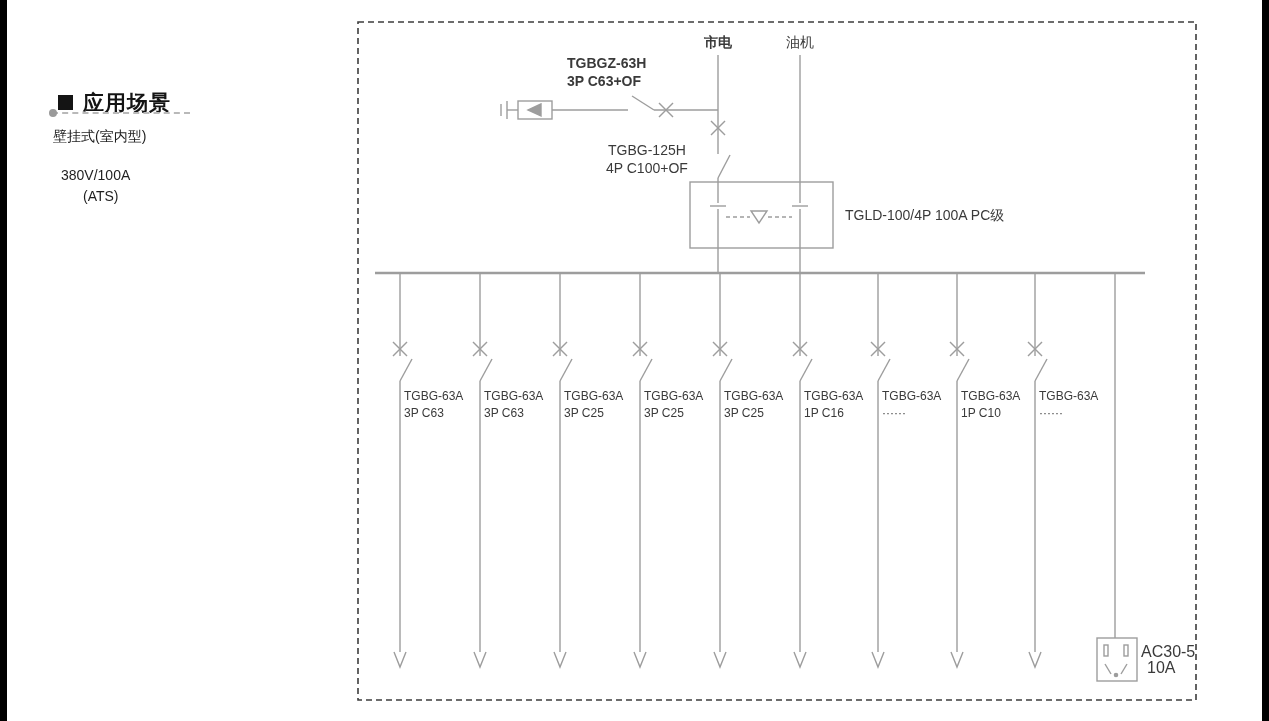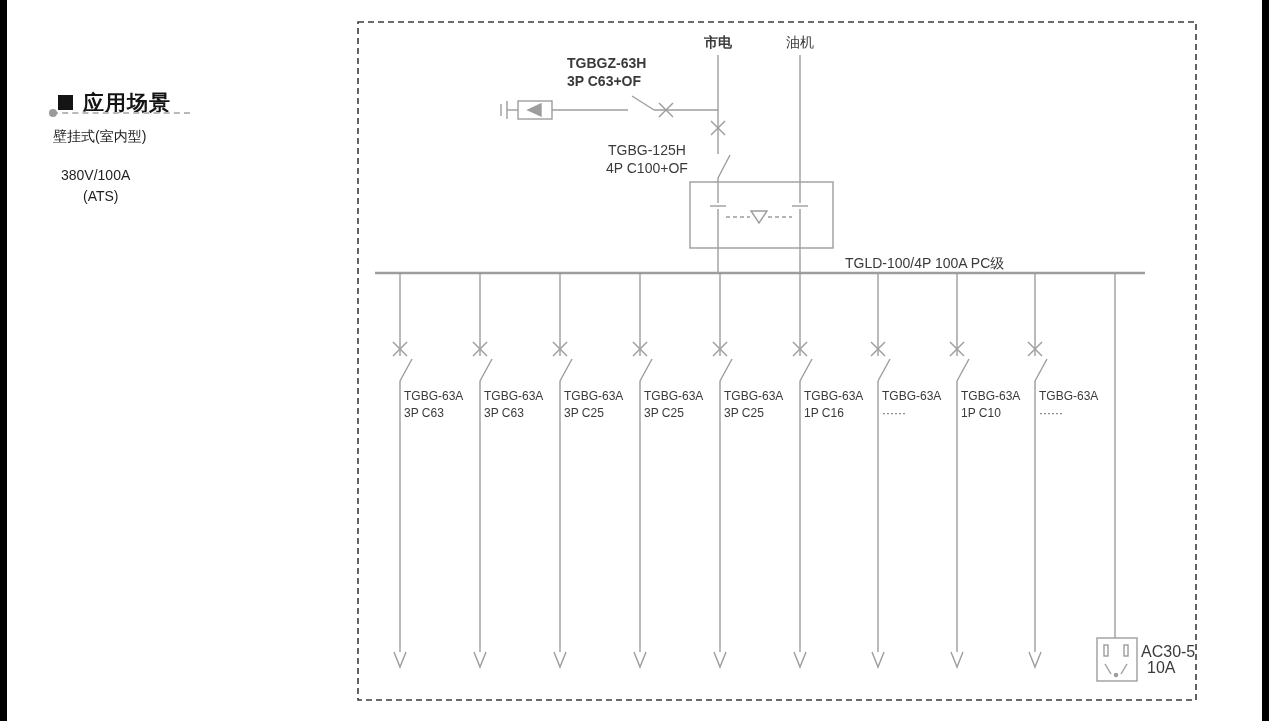--- a/index.html
+++ b/index.html
@@ -182,21 +182,21 @@
   <div class="diagram-label" style="left:567px; top:54px;font-weight:bold;">
     <div>TGBGZ-63H</div>
     <div>3P C63+OF</div>
   </div>
 
   <div class="diagram-label" style="left:606px; top:141px;text-align:center;">
     <div>TGBG-125H</div>
     <div>4P C100+OF</div>
   </div>
 
-  <div class="diagram-label" style="left:845px; top:206px;margin-top:48px;">TGLD-100/4P 100A PC级</div>
+  <div class="diagram-label" style="left:845px; top:206px;">TGLD-100/4P 100A PC级</div>
 
   <div id="feeder-labels">
       <div class="feeder-label" style="left: 404px;">
         <div>TGBG-63A</div>
         <div>3P C63</div>
       </div>
       <div class="feeder-label" style="left: 484px;">
         <div>TGBG-63A</div>
         <div>3P C63</div>
       </div>

